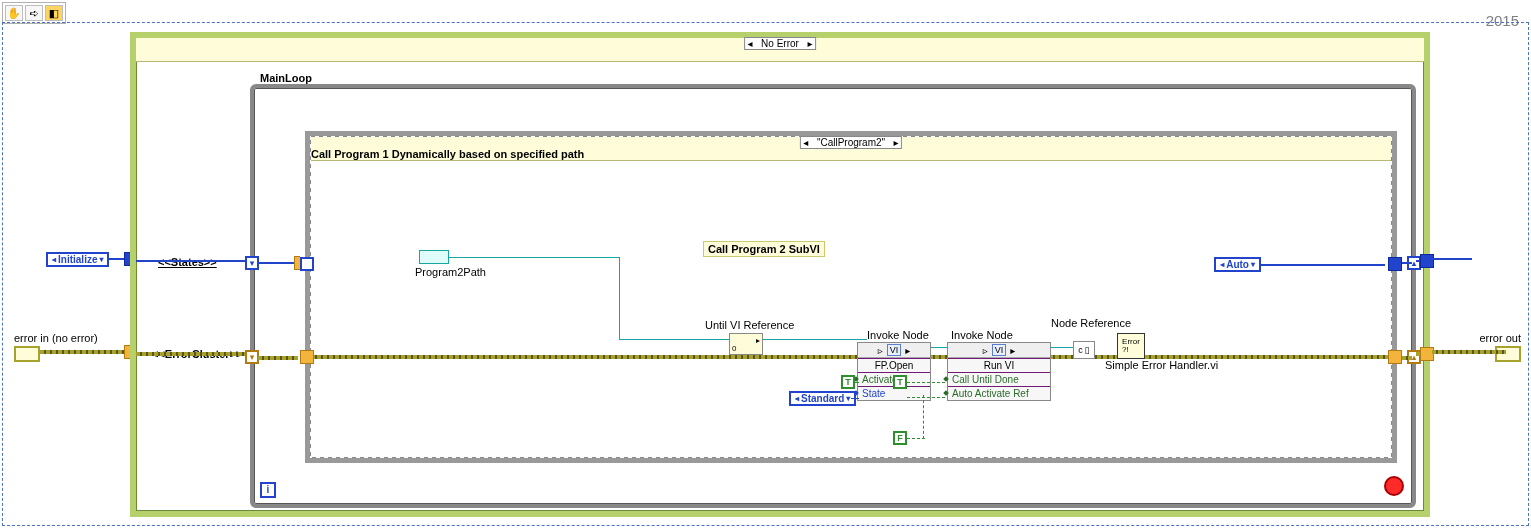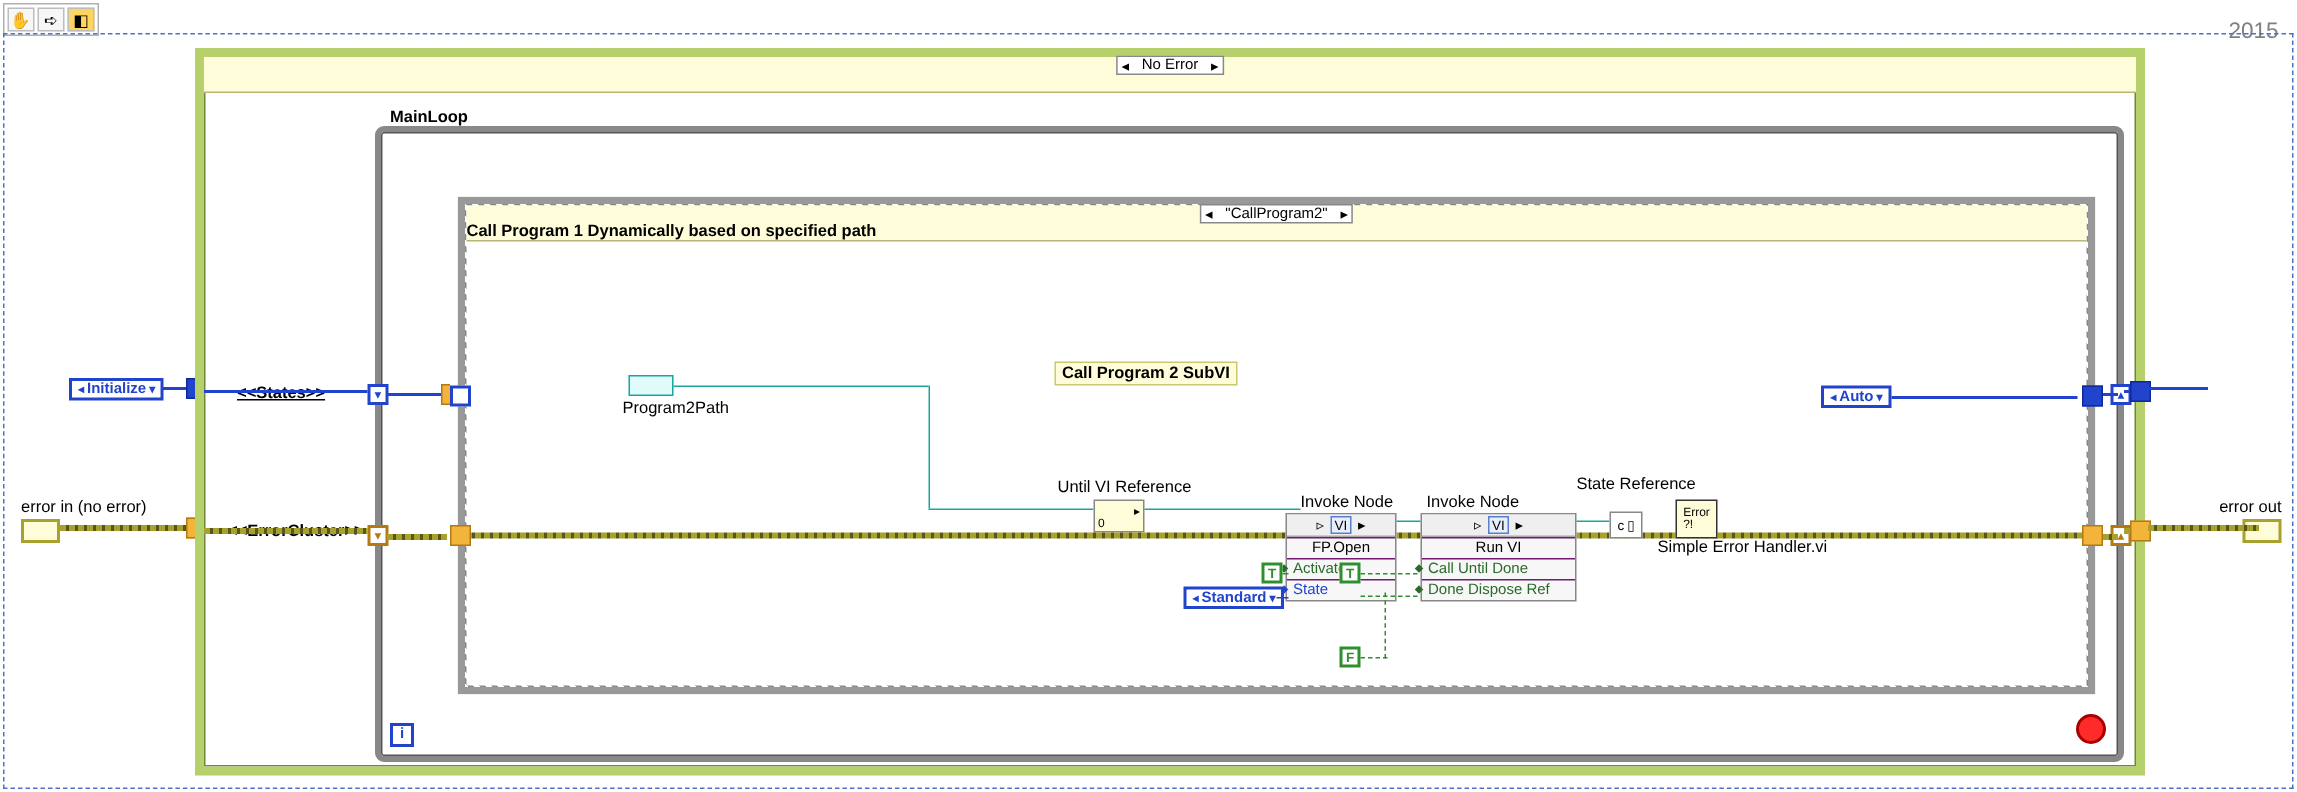--- a/index.html
+++ b/index.html
@@ -375,35 +375,35 @@
 
         <div class="lbl" style="left:640px; top:192px;">Invoke Node</div>
         <div class="node" style="left:636px; top:205px; width:104px;">
           <div class="hdr">
               <span>▹</span>
               <span class="vi-chip">VI</span>
               <span>▸</span>
             </div>
           <div class="row meth">Run VI</div>
           <div class="row"><span class="pin"></span><span>Call Until Done</span></div>
-          <div class="row"><span class="pin"></span><span>Done Dispose Ref</span></div>
+          <div class="row"><span class="pin"></span><span>Auto Activate Ref</span></div>
         </div>
 
         <div class="bool-const" style="left:582px; top:238px;">T</div>
         <div class="wire greend" style="left:596px; top:245px; width:38px;"></div>
         <div class="wire greend v" style="left:596px; top:245px; width:0; height:0;"></div>
 
         <div class="bool-const" style="left:582px; top:294px;">F</div>
         <div class="wire greend" style="left:596px; top:260px; width:38px;"></div>
         <div style="position:absolute; left:612px; top:258px; height:44px; border-left:1px dashed #2f8f2f;"></div>
         <div class="wire greend" style="left:596px; top:301px; width:18px;"></div>
 
         <div class="wire teal" style="left:740px; top:210px; width:22px;"></div>
 
-        <div class="lbl" style="left:740px; top:180px;">State Reference</div>
+        <div class="lbl" style="left:740px; top:180px;">Node Reference</div>
         <div class="close-ref" style="left:762px; top:204px;">
           <span>c</span>
             <span style="margin-left:2px;">▯</span>
         </div>
 
         <div class="lbl" style="left:794px; top:222px;">Simple Error Handler.vi</div>
         <div class="icon-box" style="left:806px; top:196px;">
           <span style="font-size:8px; line-height:1;">Error<br>?!</span>
         </div>
 

